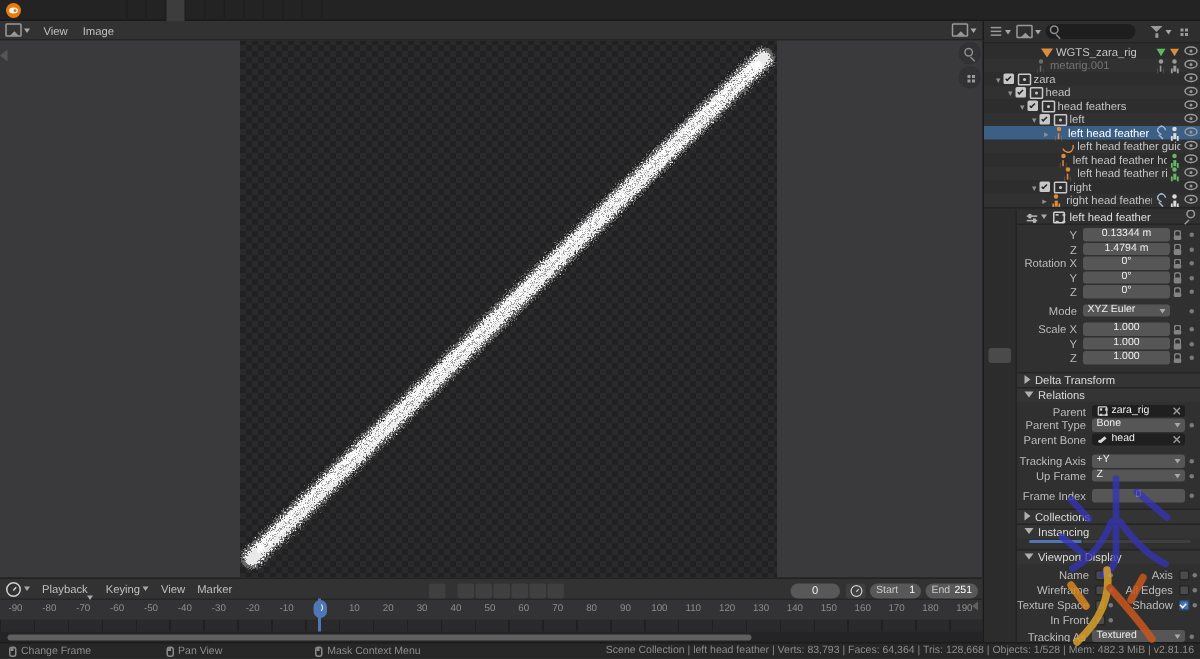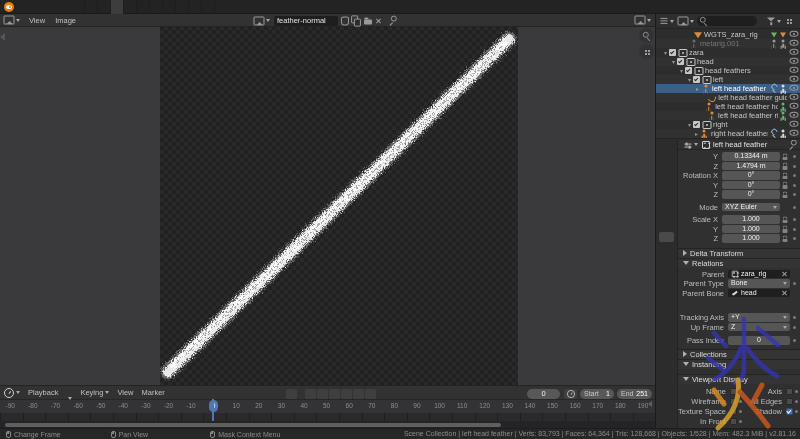--- a/index.html
+++ b/index.html
@@ -217,32 +217,20 @@
     </div>
 </div>
 
 <div class="imghdr">
   <div class="edbtn">
     <i class="px pic-ic"></i>
       <i class="crt"></i>
   </div>
   <span class="menu">View</span>
   <span class="menu">Image</span>
-  <div class="datablock">
-    <div class="edbtn" style="padding:0 1px">
-      <i class="px pic-ic"></i>
-        <i class="crt"></i>
-    </div>
-    <span class="db-name">feather-normal</span>
-    <i class="px shield-ic"></i>
-    <i class="px papers-ic"></i>
-    <i class="px folder-ic"></i>
-    <i class="x-ic"></i>
-    <i class="px pin-ic" style="margin-left:4px"></i>
-  </div>
   <div class="chan-btn">
     <i class="px pic-ic"></i>
       <i class="crt"></i>
   </div>
 </div>
 
 <div class="viewport">
   <i class="tool-arrow"></i>
   <div class="checker">
     <svg width="358" height="360">
@@ -269,21 +257,21 @@
 </div>
 
 <div class="timeline">
   <div class="tl-hdr">
     <div class="edbtn">
       <i class="px clock-ic"></i>
         <i class="crt"></i>
     </div>
     <div class="menus">
 
-    <span class="menu" style="display:inline-flex;align-items:flex-end;gap:10px">
+    <span class="menu" style="display:inline-flex;align-items:flex-end;gap:0">
           <span>Playback</span>
           <i class="crt"></i>
         </span>
         <span class="menu" style="display:inline-flex;align-items:center;gap:2px">
           <span>Keying</span>
           <i class="crt"></i>
         </span>
         <span class="menu" style="display:inline-flex;align-items:center;gap:2px">
           <span>View</span>
         </span>
@@ -676,42 +664,42 @@
       </div>
       <div class="prow relrow">
         <span class="plabel">Parent Bone</span>
         <span class="pfield dark">
           <i class="px bone-ic"></i>
           <span class="fv">head</span>
           <i class="x-ic"></i>
         </span>
         <span class="pdotc"></span>
       </div>
-      <div class="prow relrow" style="margin-top:15px">
+      <div class="prow relrow" style="margin-top:5px">
         <span class="plabel">Tracking Axis</span>
         <span class="pfield drop">
           <span>+Y</span>
             <i class="crt"></i>
         </span>
         <span class="pdotc">
             <i class="dot-ic"></i>
           </span>
       </div>
       <div class="prow relrow">
         <span class="plabel">Up Frame</span>
         <span class="pfield drop">
           <span>Z</span>
             <i class="crt"></i>
         </span>
         <span class="pdotc">
             <i class="dot-ic"></i>
           </span>
       </div>
       <div class="prow relrow" style="margin-top:4px">
-        <span class="plabel">Pass Index</span>
+        <span class="plabel">Frame Index</span>
         <span class="pfield center" style="width:62px">0</span>
         <span class="pdotc">
             <i class="dot-ic"></i>
           </span>
       </div>
 
       <div class="phdr" style="margin-top:3px">
         <i class="c-r"></i>
         <span>Collections</span>
       </div>

